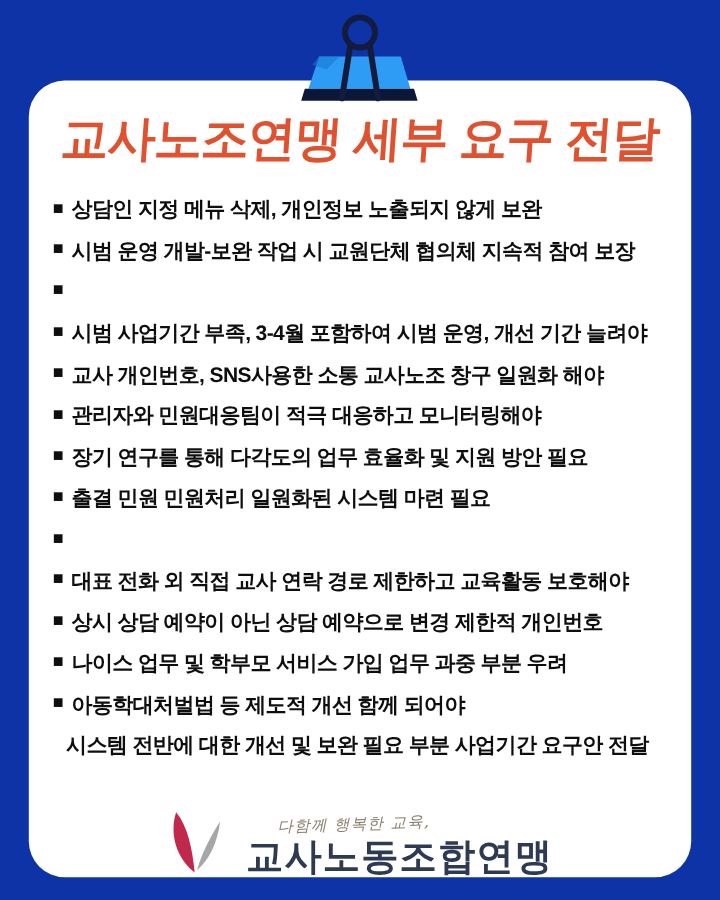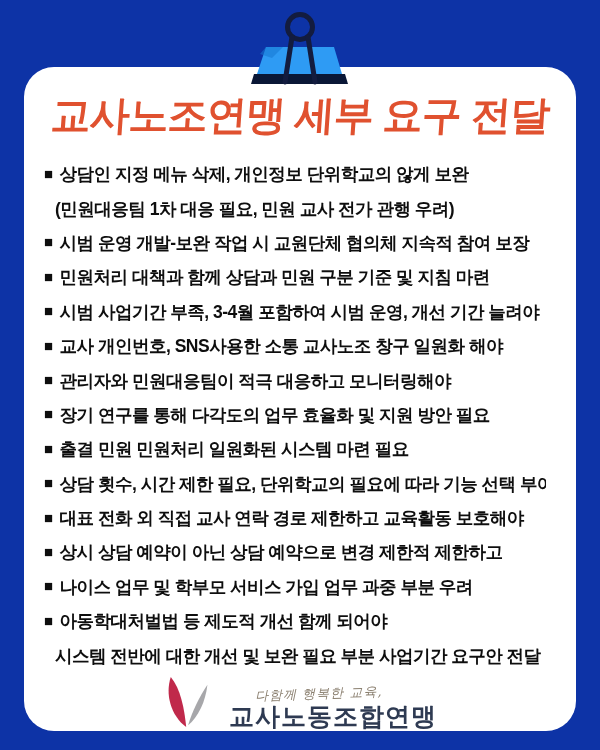--- a/index.html
+++ b/index.html
@@ -16,21 +16,21 @@
        font-size:17.5px;font-weight:700;color:var(--text,#0e0e0e);letter-spacing:-0.5px;}
   .row .bullet{font-size:15px;margin-right:7px;position:relative;top:-1px;color:var(--text,#0e0e0e);}
   .row.indent{padding-left:11px;}
   .logo{position:absolute;left:0;right:0;bottom:21px;height:58px;z-index:2;
         display:flex;justify-content:center;align-items:flex-end;}
   .logo-mark{width:58px;height:54px;margin-right:8px;}
   .logo-text{display:flex;flex-direction:column;align-items:flex-start;line-height:1;}
   .logo-slogan{font-family:"DejaVu Serif",serif;font-style:italic;font-size:13px;
                color:var(--logo-slogan,#8a7f6f);margin-left:26px;margin-bottom:4px;
                transform:rotate(-2deg);letter-spacing:1px;}
-  .logo-org{font-size:25px;font-weight:800;color:var(--logo-org,#2e3a52);letter-spacing:1px;}
+  .logo-org{font-size:31px;font-weight:800;color:var(--logo-org,#2e3a52);letter-spacing:1px;}
 </style>
 </head>
 <body>
 
 <div class="stage">
 
   <div class="card"></div>
 
   <svg class="clip-svg" viewBox="0 0 100 84">
     <polygon points="16,41 84,41 92,68 7,68" fill="var(--clip-body,#2e9bf4)"></polygon>
@@ -39,32 +39,28 @@
     <circle cx="50" cy="21" r="12.5" fill="none" stroke="var(--clip-wire,#131c3f)" stroke-width="5"></circle>
     <line x1="42" y1="31" x2="35" y2="76" stroke="var(--clip-wire,#131c3f)" stroke-width="5" stroke-linecap="round"></line>
     <line x1="58" y1="31" x2="65" y2="76" stroke="var(--clip-wire,#131c3f)" stroke-width="5" stroke-linecap="round"></line>
   </svg>
 
   <div class="title">교사노조연맹 세부 요구 전달</div>
 
   <div class="list">
     <div class="row">
         <span class="bullet">■</span>
-        <span>상담인 지정 메뉴 삭제, 개인정보 단위학교의 않게 보완</span>
-      </div>
-    <div class="row indent">
-        <span>(민원대응팀 1차 대응 필요, 민원 교사 전가 관행 우려)</span>
+        <span>상담인 지정 메뉴 삭제, 개인정보 노출되지 않게 보완</span>
       </div>
     <div class="row">
         <span class="bullet">■</span>
         <span>시범 운영 개발-보완 작업 시 교원단체 협의체 지속적 참여 보장</span>
       </div>
     <div class="row">
         <span class="bullet">■</span>
-        <span>민원처리 대책과 함께 상담과 민원 구분 기준 및 지침 마련</span>
       </div>
     <div class="row">
         <span class="bullet">■</span>
         <span>시범 사업기간 부족, 3-4월 포함하여 시범 운영, 개선 기간 늘려야</span>
       </div>
     <div class="row">
         <span class="bullet">■</span>
         <span>교사 개인번호, SNS사용한 소통 교사노조 창구 일원화 해야</span>
       </div>
     <div class="row">
@@ -74,29 +70,28 @@
     <div class="row">
         <span class="bullet">■</span>
         <span>장기 연구를 통해 다각도의 업무 효율화 및 지원 방안 필요</span>
       </div>
     <div class="row">
         <span class="bullet">■</span>
         <span>출결 민원 민원처리 일원화된 시스템 마련 필요</span>
       </div>
     <div class="row">
         <span class="bullet">■</span>
-        <span>상담 횟수, 시간 제한 필요, 단위학교의 필요에 따라 기능 선택 부여</span>
       </div>
     <div class="row">
         <span class="bullet">■</span>
         <span>대표 전화 외 직접 교사 연락 경로 제한하고 교육활동 보호해야</span>
       </div>
     <div class="row">
         <span class="bullet">■</span>
-        <span>상시 상담 예약이 아닌 상담 예약으로 변경 제한적 제한하고</span>
+        <span>상시 상담 예약이 아닌 상담 예약으로 변경 제한적 개인번호</span>
       </div>
     <div class="row">
         <span class="bullet">■</span>
         <span>나이스 업무 및 학부모 서비스 가입 업무 과중 부분 우려</span>
       </div>
     <div class="row">
         <span class="bullet">■</span>
         <span>아동학대처벌법 등 제도적 개선 함께 되어야</span>
       </div>
     <div class="row indent">

